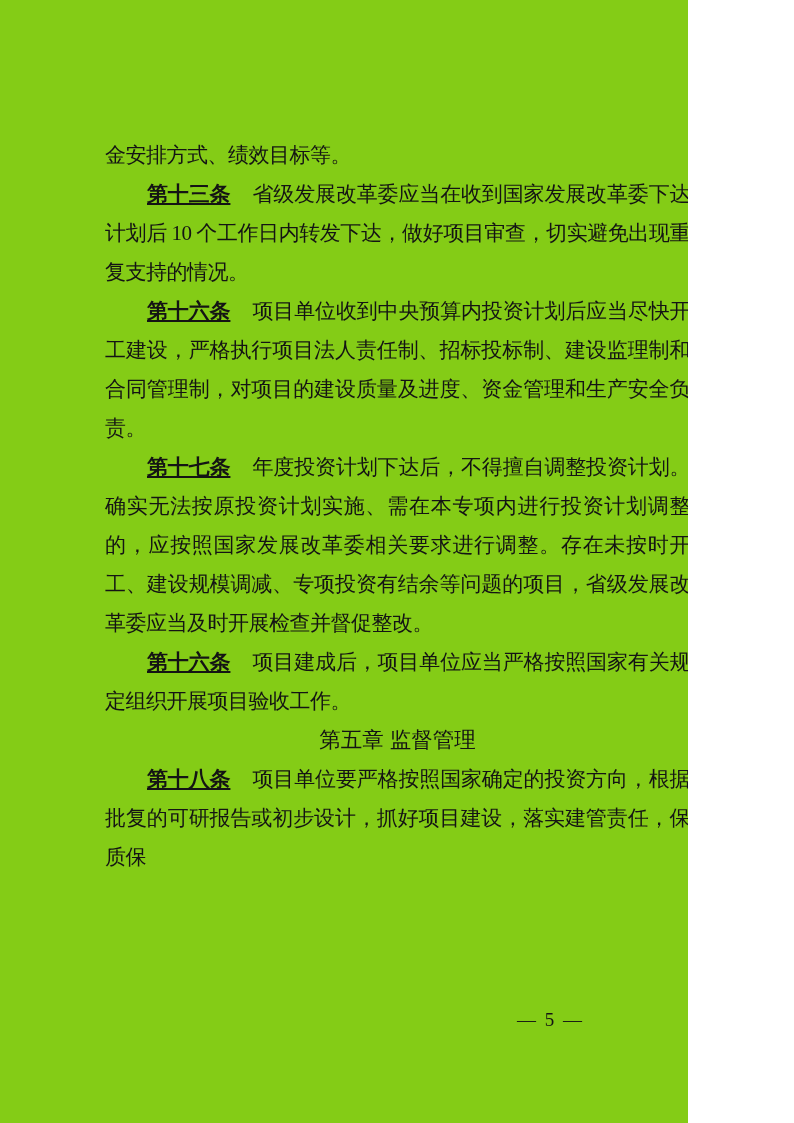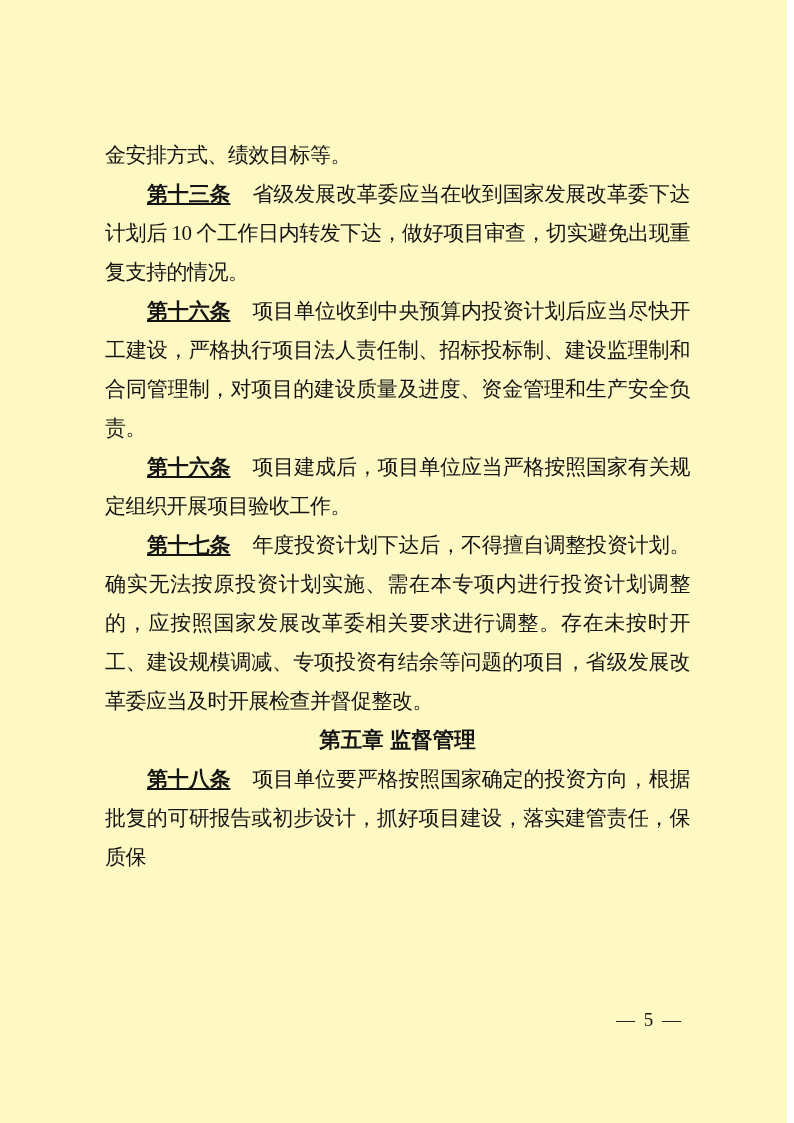--- a/index.html
+++ b/index.html
@@ -2,23 +2,23 @@
 <html><head>
 <meta charset="utf-8">
 <style>
   html, body {
     margin: 0;
     padding: 0;
     background: #ffffff;
   }
   .page {
     position: relative;
-    width: 787px;
+    width: 688px;
     height: 1123px;
-    background: #fef9c3;
+    background: #84cc16;
     overflow: hidden;
     font-family: "Liberation Serif", "DejaVu Serif", serif;
     color: #141414;
   }
   .body-text {
     position: absolute;
     top: 136px;
     left: 105px;
     width: 585px;
   }
@@ -38,21 +38,21 @@
     margin-right: 1.05em;
     text-decoration: underline;
   }
   .article-label:empty {
     display: none;
     margin-right: 0;
   }
   .chapter {
     margin: 0;
     font-family: "Liberation Sans", "DejaVu Sans", sans-serif;
-    font-weight: bold;
+    font-weight: normal;
     font-size: 21.5px;
     line-height: 39px;
     text-align: center;
     letter-spacing: 0;
   }
   .page-number {
     position: absolute;
     top: 1005px;
     right: 104px;
     font-size: 19px;
@@ -67,23 +67,23 @@
 <div class="page">
   <div class="body-text">
 
     <p class="para no-indent"><span>金安排方式、绩效目标等。</span></p>
 
     <p class="para"><span class="article-label">第十三条</span><span>省级发展改革委应当在收到国家发展改革委下达计划后 10 个工作日内转发下达，做好项目审查，切实避免出现重复支持的情况。</span></p>
 
     <p class="para"><span class="article-label">第十六条</span><span>项目单位收到中央预算内投资计划后应当尽快开工建设，严格执行项目法人责任制、招标投标制、建设监理制和合同管理制，对项目的建设质量及进度、资金管理和生产安全负责。</span></p>
 
 
+    <p class="para"><span class="article-label">第十七条</span><span>年度投资计划下达后，不得擅自调整投资计划。确实无法按原投资计划实施、需在本专项内进行投资计划调整的，应按照国家发展改革委相关要求进行调整。存在未按时开工、建设规模调减、专项投资有结余等问题的项目，省级发展改革委应当及时开展检查并督促整改。</span></p>
+
     <p class="para"><span class="article-label">第十六条</span><span>项目建成后，项目单位应当严格按照国家有关规定组织开展项目验收工作。</span></p>
-
-    <p class="para"><span class="article-label">第十七条</span><span>年度投资计划下达后，不得擅自调整投资计划。确实无法按原投资计划实施、需在本专项内进行投资计划调整的，应按照国家发展改革委相关要求进行调整。存在未按时开工、建设规模调减、专项投资有结余等问题的项目，省级发展改革委应当及时开展检查并督促整改。</span></p>
 
     <h2 class="chapter">第五章 监督管理</h2>
 
     <p class="para"><span class="article-label">第十八条</span><span>项目单位要严格按照国家确定的投资方向，根据批复的可研报告或初步设计，抓好项目建设，落实建管责任，保质保</span></p>
 
   </div>
 
   <div class="page-number">— 5 —</div>
 </div>
 

